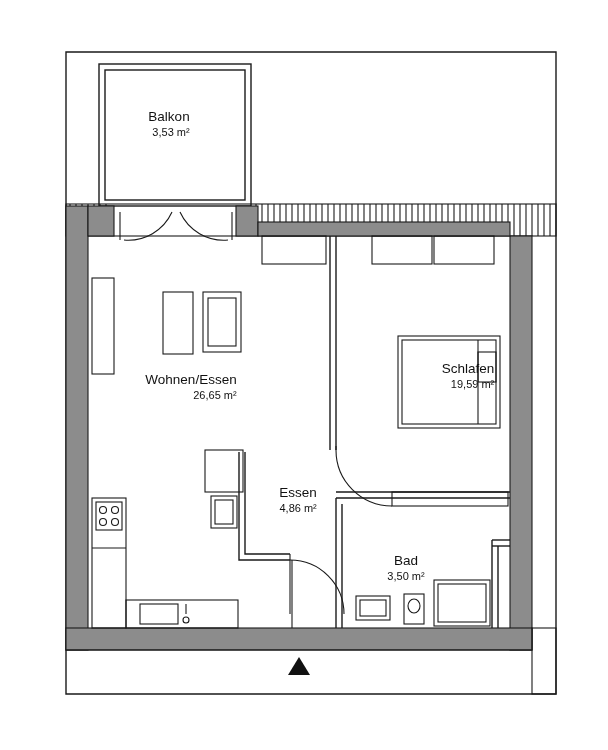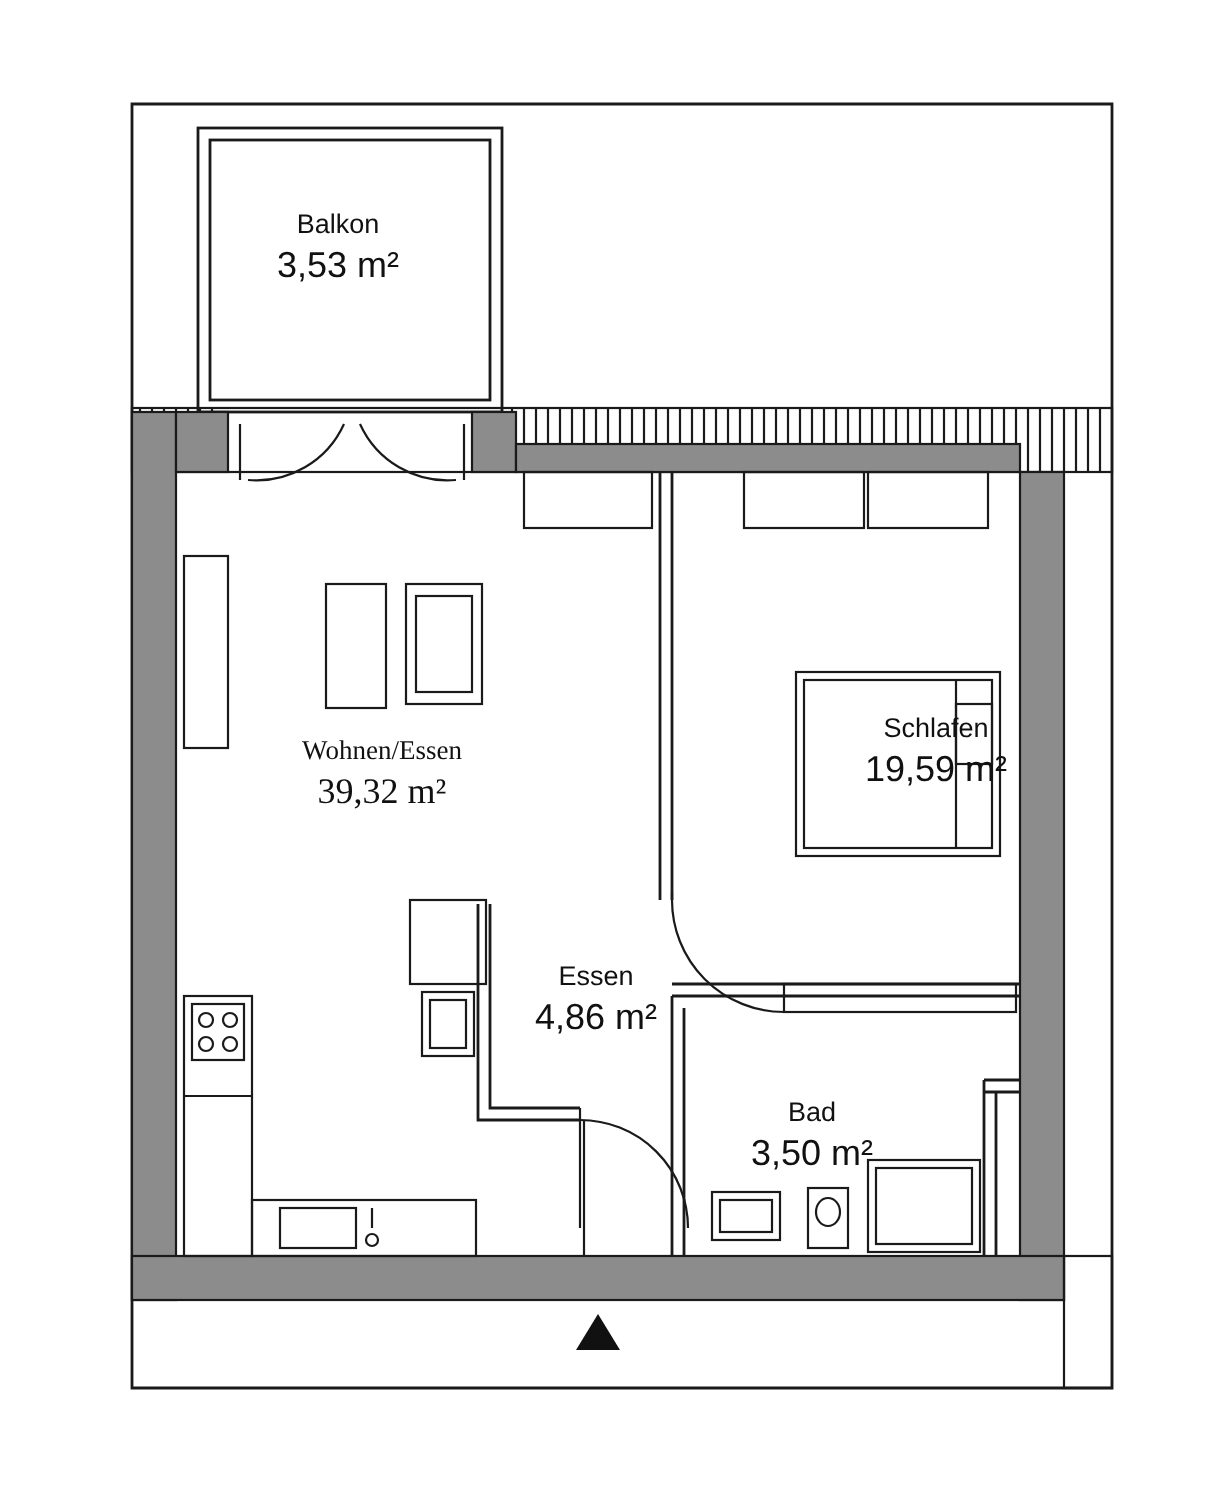--- a/index.html
+++ b/index.html
@@ -30,21 +30,22 @@
     color: #111111;
     line-height: 1.25;
     white-space: nowrap;
   }
   .room-label .name {
     display: block;
     font-size: 13.5px;
   }
   .room-label .area {
     display: block;
-    font-size: 18px;
+    font-size: 11px;
+    text-align: right;
   }
 </style>
 </head>
 <body>
 
 <div id="floorplan-wrap">
 
   <svg id="floorplan" viewBox="0 0 608 750">
 
     <g fill="none" stroke="#1a1a1a" stroke-width="1.4">
@@ -235,23 +236,23 @@
       <polygon points="299,657 310,675 288,675" fill="#111111"></polygon>
     </g>
 
   </svg>
 
   <div class="room-label" style="left:169px; top:124px; transform:translate(-50%,-50%);">
     <span class="name">Balkon</span>
     <span class="area">3,53 m²</span>
   </div>
 
-  <div class="room-label" style="left:191px; top:387px; transform:translate(-50%,-50%);font-family:Liberation Serif, serif;">
+  <div class="room-label" style="left:191px; top:387px; transform:translate(-50%,-50%);">
     <span class="name">Wohnen/Essen</span>
-    <span class="area">39,32 m²</span>
+    <span class="area">26,65 m²</span>
   </div>
 
   <div class="room-label" style="left:440px; top:376px; transform:translate(-50%,-50%);margin-left:28px;">
     <span class="name">Schlafen</span>
     <span class="area">19,59 m²</span>
   </div>
 
   <div class="room-label" style="left:298px; top:500px; transform:translate(-50%,-50%);">
     <span class="name">Essen</span>
     <span class="area">4,86 m²</span>

